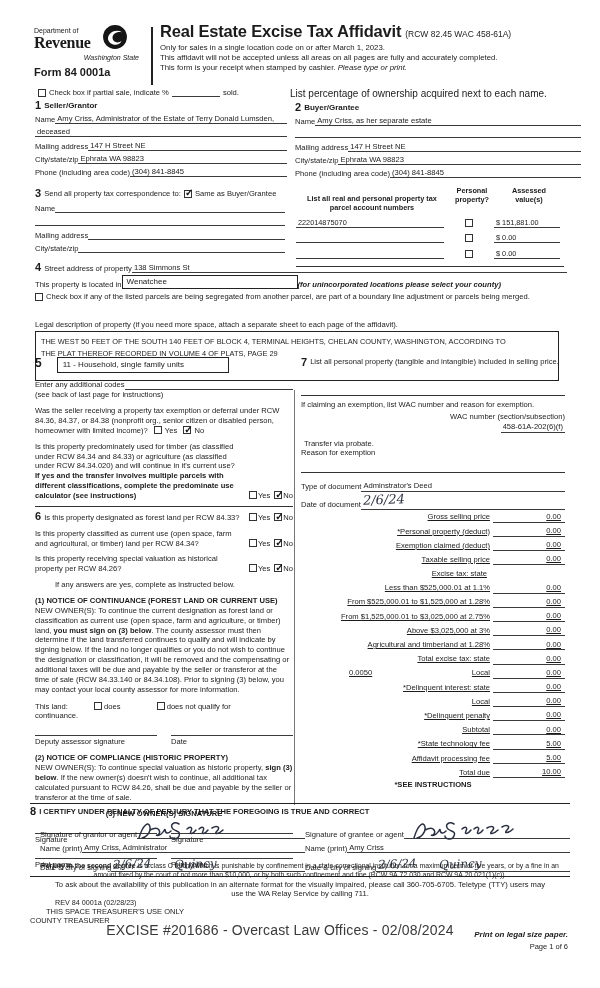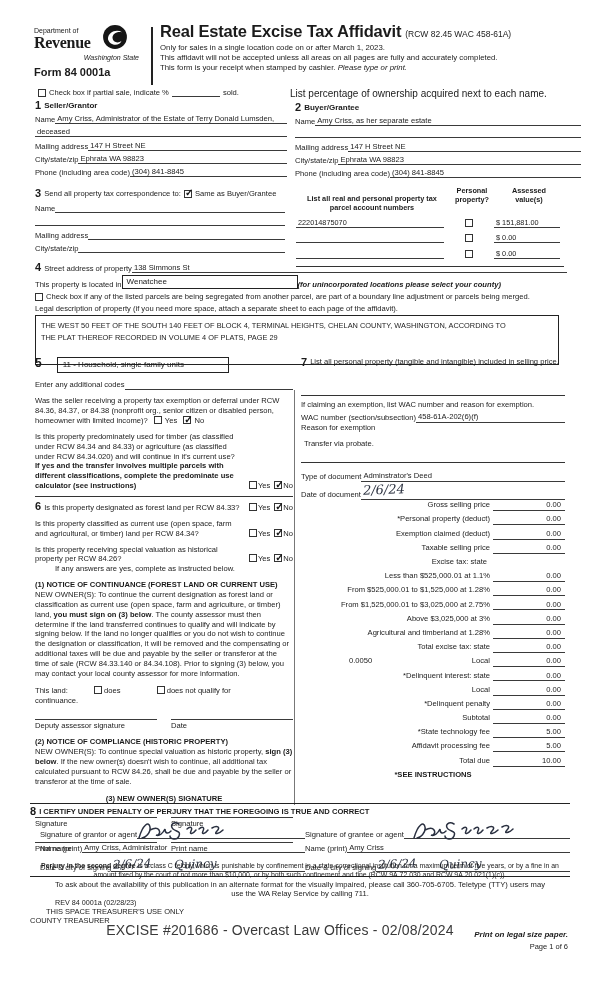--- a/index.html
+++ b/index.html
@@ -72,21 +72,21 @@
   .qrow .qt { flex:1; padding-right:4px; }
   .yn { white-space:nowrap; align-self:flex-end; }
   .yn .cb { margin:0 1px 0 4px; }
   .notice-title { font-weight:bold; margin-top:6px; }
   .para { text-align:left; }
   .landrow { display:flex; margin-top:7px; gap:6px; }
   .siglines { display:flex; gap:14px; margin-top:14px; }
   .siglines .sc { flex:1; border-top:1px solid #3a3a3a; padding-top:1px; }
   .center { text-align:center; }
 
-  .mrow { display:flex; align-items:flex-start; height:14.2px; }
+  .mrow { display:flex; align-items:center; height:14.2px;text-decoration:underline; }
   .mrow .mlbl { flex:1; text-align:right; padding-right:3px; white-space:nowrap; }
   .mrow .mline { width:72px; border-bottom:1px solid #3a3a3a; text-align:right; padding:0 4px 0 2px; }
   .mrow.hdr .mlbl { padding-right:78px; }
   .mrow .mpre { margin-left:48px; }
 
   #sec8 { left:30px; top:803px; width:540px; font-size:7.6px; }
   .sec8-top { border-top:1.2px solid #222; padding-top:2px; }
   .sec8-cols { display:flex; margin-top:3px; }
   .s8col { flex:1; }
   .s8col .r { margin-top:4px; }
@@ -266,38 +266,39 @@
     </div>
     <div class="r" style="margin-top:2px; gap:0;">
       <span class="lbl">This property is located in</span>
       <span class="located-box">Wenatchee</span>
       <span class="b i">(for unincorporated locations please select your county)</span>
     </div>
     <div class="r" style="align-items:center; margin-top:3px; gap:3px;">
       <span class="cb"></span>
       <span>Check box if any of the listed parcels are being segregated from another parcel, are part of a boundary line adjustment or parcels being merged.</span>
     </div>
-    <div style="margin-top:3px;">Legal description of property (if you need more space, attach a separate sheet to each page of the affidavit).</div>
+    <div style="margin-top:19px;">Legal description of property (if you need more space, attach a separate sheet to each page of the affidavit).</div>
     <div class="legal-box">
       <div>THE WEST 50 FEET OF THE SOUTH 140 FEET OF BLOCK 4, TERMINAL HEIGHTS, CHELAN COUNTY, WASHINGTON, ACCORDING TO</div>
       <div>THE PLAT THEREOF RECORDED IN VOLUME 4 OF PLATS, PAGE 29</div>
     </div>
   </div>
 
   <div class="abs vdiv"></div>
 
   <div class="abs" id="colL">
     <div class="sec5head">
       <span class="secnum" style="font-size:12px;">5</span>
       <span class="usecode-box">11 - Household, single family units</span>
     </div>
     <div class="r" style="margin-top:7px;">
       <span class="lbl">Enter any additional codes</span>
       <span class="ln"></span>
     </div>
+    <div>(see back of last page for instructions)</div>
 
     <div class="qrow">
       <span class="qt"><span>Was the seller receiving a property tax exemption or deferral under RCW 84.36, 84.37, or 84.38 (nonprofit org., senior citizen or disabled person, homeowner with limited income)?</span>
         <span class="yn" style="display:inline;"><span class="cb"></span> <span>Yes</span> <span class="cb checked"></span> <span>No</span></span>
       </span>
     </div>
 
     <div class="qrow">
       <span class="qt"><span>Is this property predominately used for timber (as classified under RCW 84.34 and 84.33) or agriculture (as classified under RCW 84.34.020) and will continue in it's current use? </span><b>If yes and the transfer involves multiple parcels with different classifications, complete the predominate use calculator (see instructions)</b></span>
       <span class="yn"><span class="cb"></span><span>Yes</span><span class="cb checked"></span><span>No</span></span>
@@ -313,21 +314,21 @@
     <div class="qrow">
       <span class="qt">Is this property classified as current use (open space, farm and agricultural, or timber) land per RCW 84.34?</span>
       <span class="yn"><span class="cb"></span><span>Yes</span><span class="cb checked"></span><span>No</span></span>
     </div>
 
     <div class="qrow">
       <span class="qt">Is this property receiving special valuation as historical property per RCW 84.26?</span>
       <span class="yn"><span class="cb"></span><span>Yes</span><span class="cb checked"></span><span>No</span></span>
     </div>
 
-    <div style="padding-left:20px;">If any answers are yes, complete as instructed below.</div>
+    <div style="margin-top:6px;padding-left:20px;">If any answers are yes, complete as instructed below.</div>
 
     <div class="notice-title">(1) NOTICE OF CONTINUANCE (FOREST LAND OR CURRENT USE)</div>
     <div class="para"><span>NEW OWNER(S): To continue the current designation as forest land or classification as current use (open space, farm and agriculture, or timber) land, </span><b>you must sign on (3) below</b><span>. The county assessor must then determine if the land transferred continues to qualify and will indicate by signing below. If the land no longer qualifies or you do not wish to continue the designation or classification, it will be removed and the compensating or additional taxes will be due and payable by the seller or transferor at the time of sale (RCW 84.33.140 or 84.34.108). Prior to signing (3) below, you may contact your local county assessor for more information.</span></div>
 
     <div class="landrow">
       <span>This land:</span>
       <span style="margin-left:20px;"><span class="cb"></span> <span>does</span></span>
       <span style="margin-left:30px;"><span class="cb"></span> <span>does not qualify for</span></span>
     </div>
     <div>continuance.</div>
@@ -352,26 +353,26 @@
     </div>
   </div>
 
   <div class="abs" id="colR">
     <div style="display:flex;">
       <span class="secnum">7</span>
       <span>List all personal property (tangible and intangible) included in selling price.</span>
     </div>
     <div class="hr" style="margin-top:27px;"></div>
     <div style="margin-top:4px;">If claiming an exemption, list WAC number and reason for exemption.</div>
-    <div class="r" style="margin-top:2px;">
+    <div class="r" style="margin-top:2px;flex-direction:column;">
       <span class="lbl">WAC number (section/subsection)</span>
       <span class="ln">458-61A-202(6)(f)</span>
     </div>
+    <div style="margin-top:6px; padding-left:3px;">Transfer via probate.</div>
     <div>Reason for exemption</div>
-    <div style="margin-top:6px; padding-left:3px;">Transfer via probate.</div>
     <div class="hr" style="margin-top:14px; border-bottom-width:1.3px;"></div>
     <div class="r" style="margin-top:8px;">
       <span class="lbl">Type of document</span>
       <span class="ln">Adminstrator's Deed</span>
     </div>
     <div class="r" style="margin-top:2px; height:16px;">
       <span class="lbl">Date of document</span>
       <span class="ln"><span class="hand" style="font-size:13px;">2/6/24</span></span>
     </div>
 

